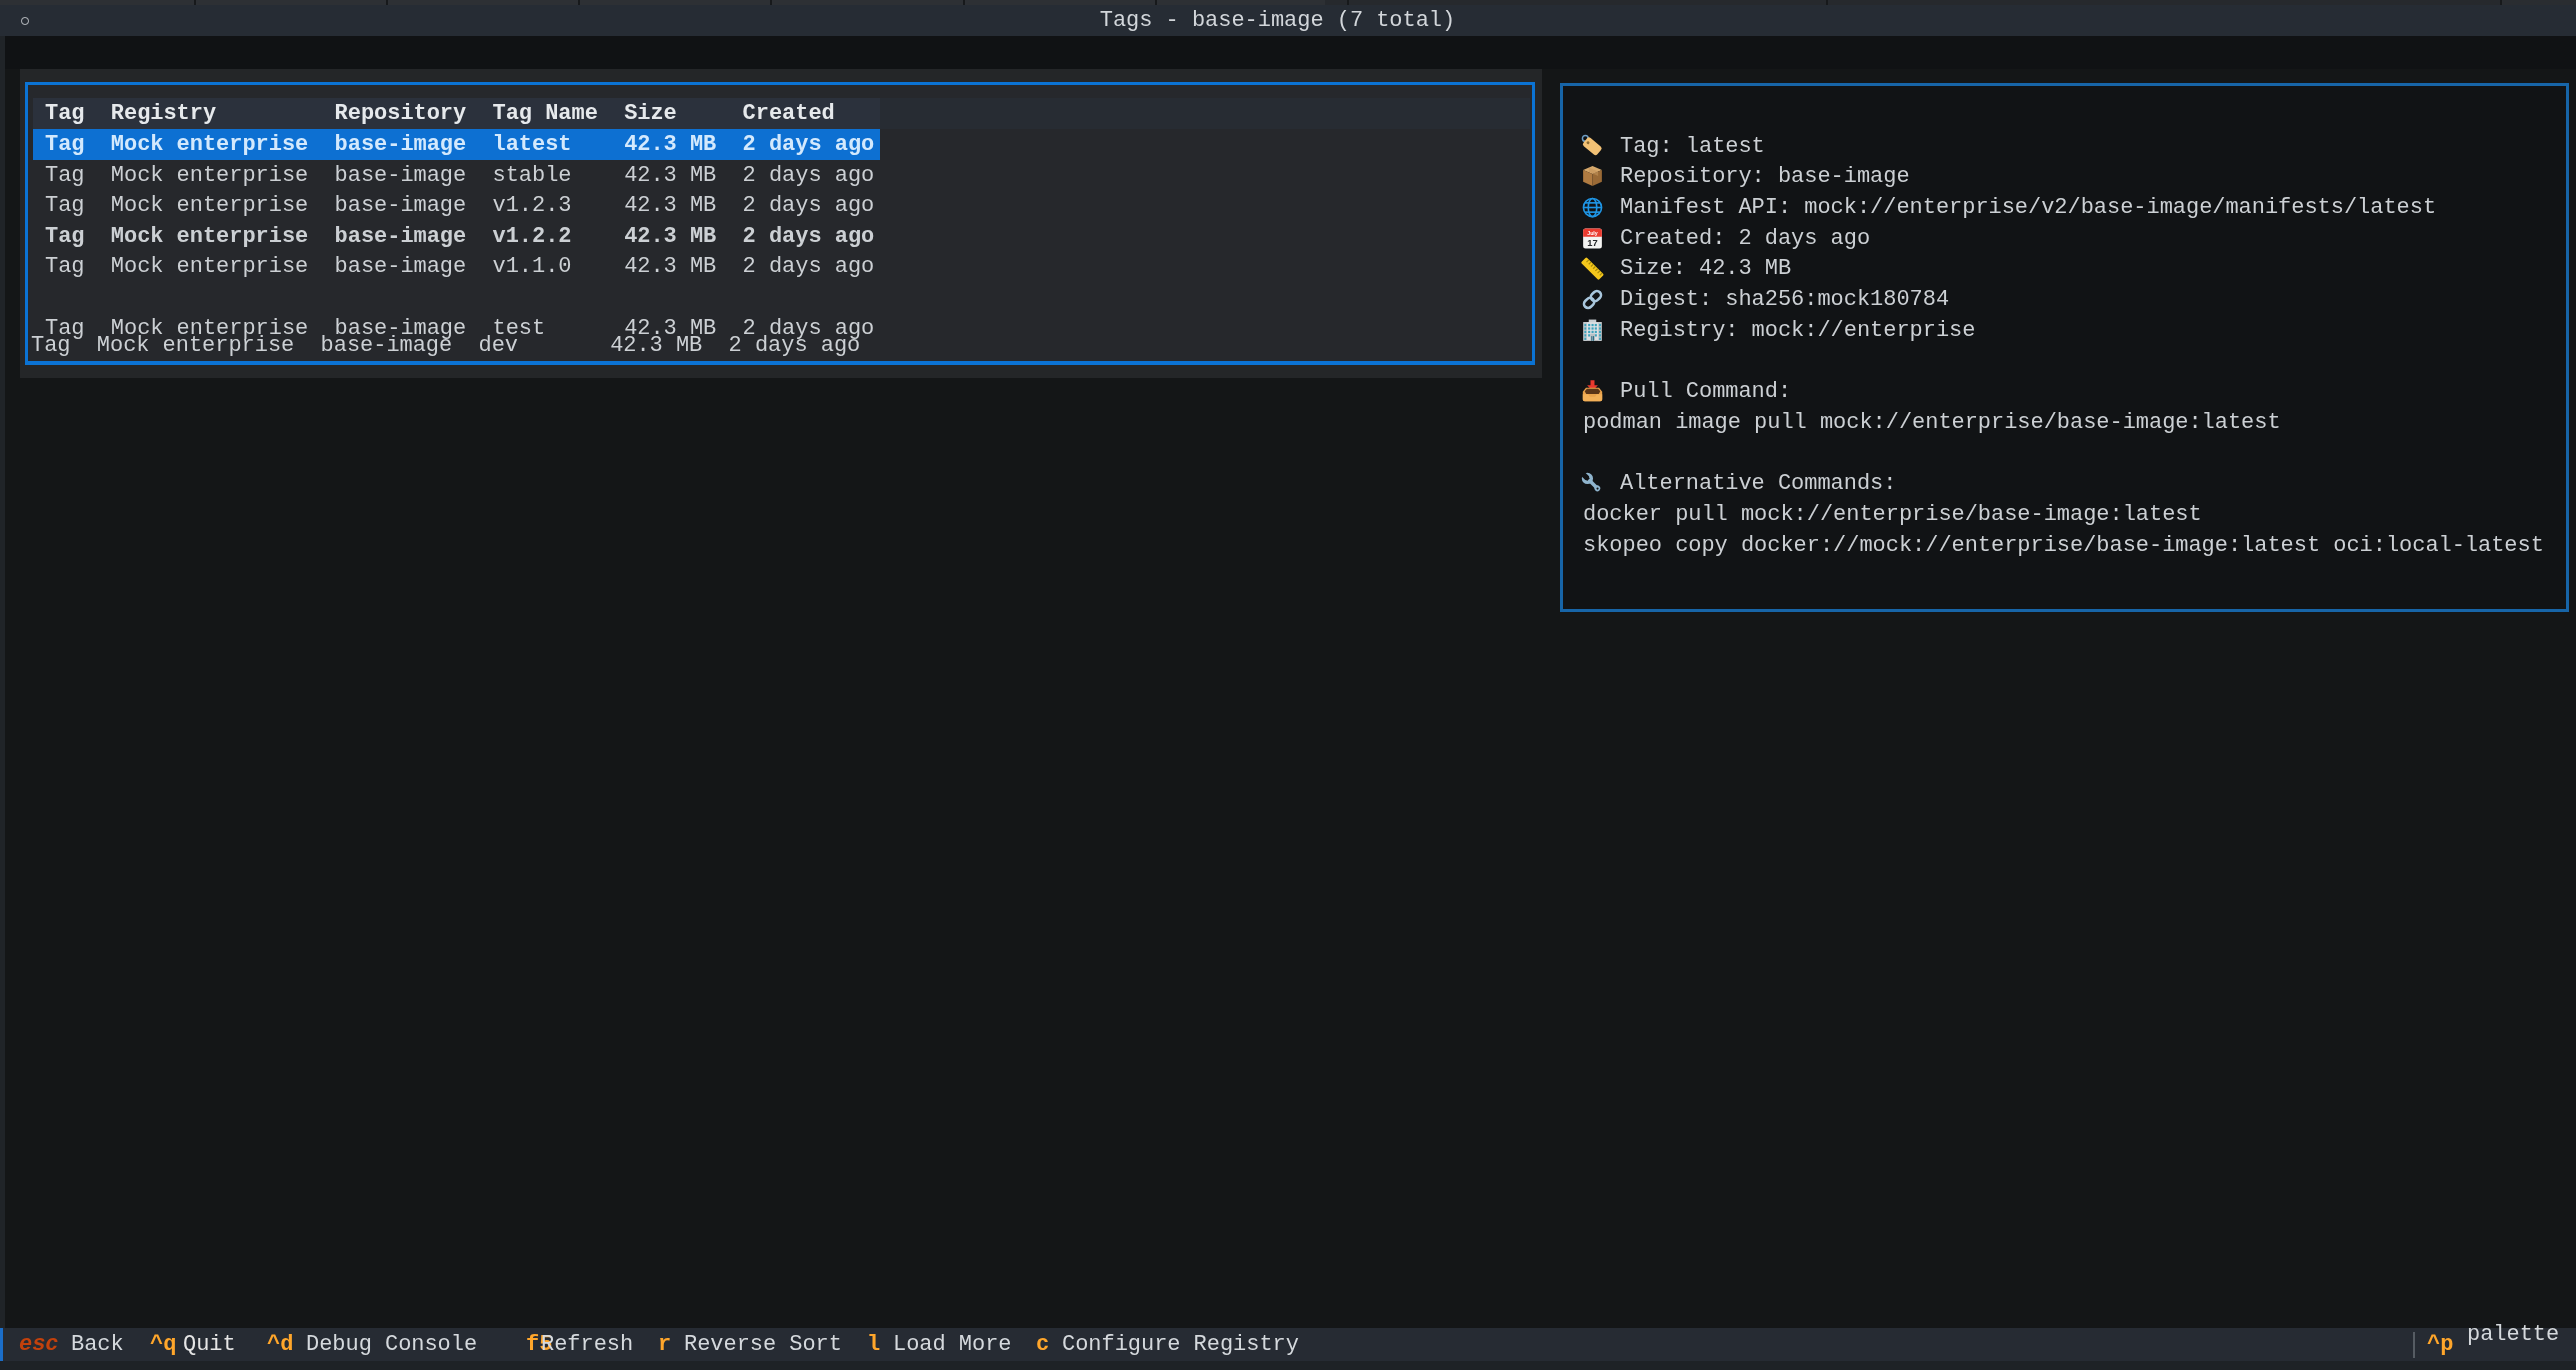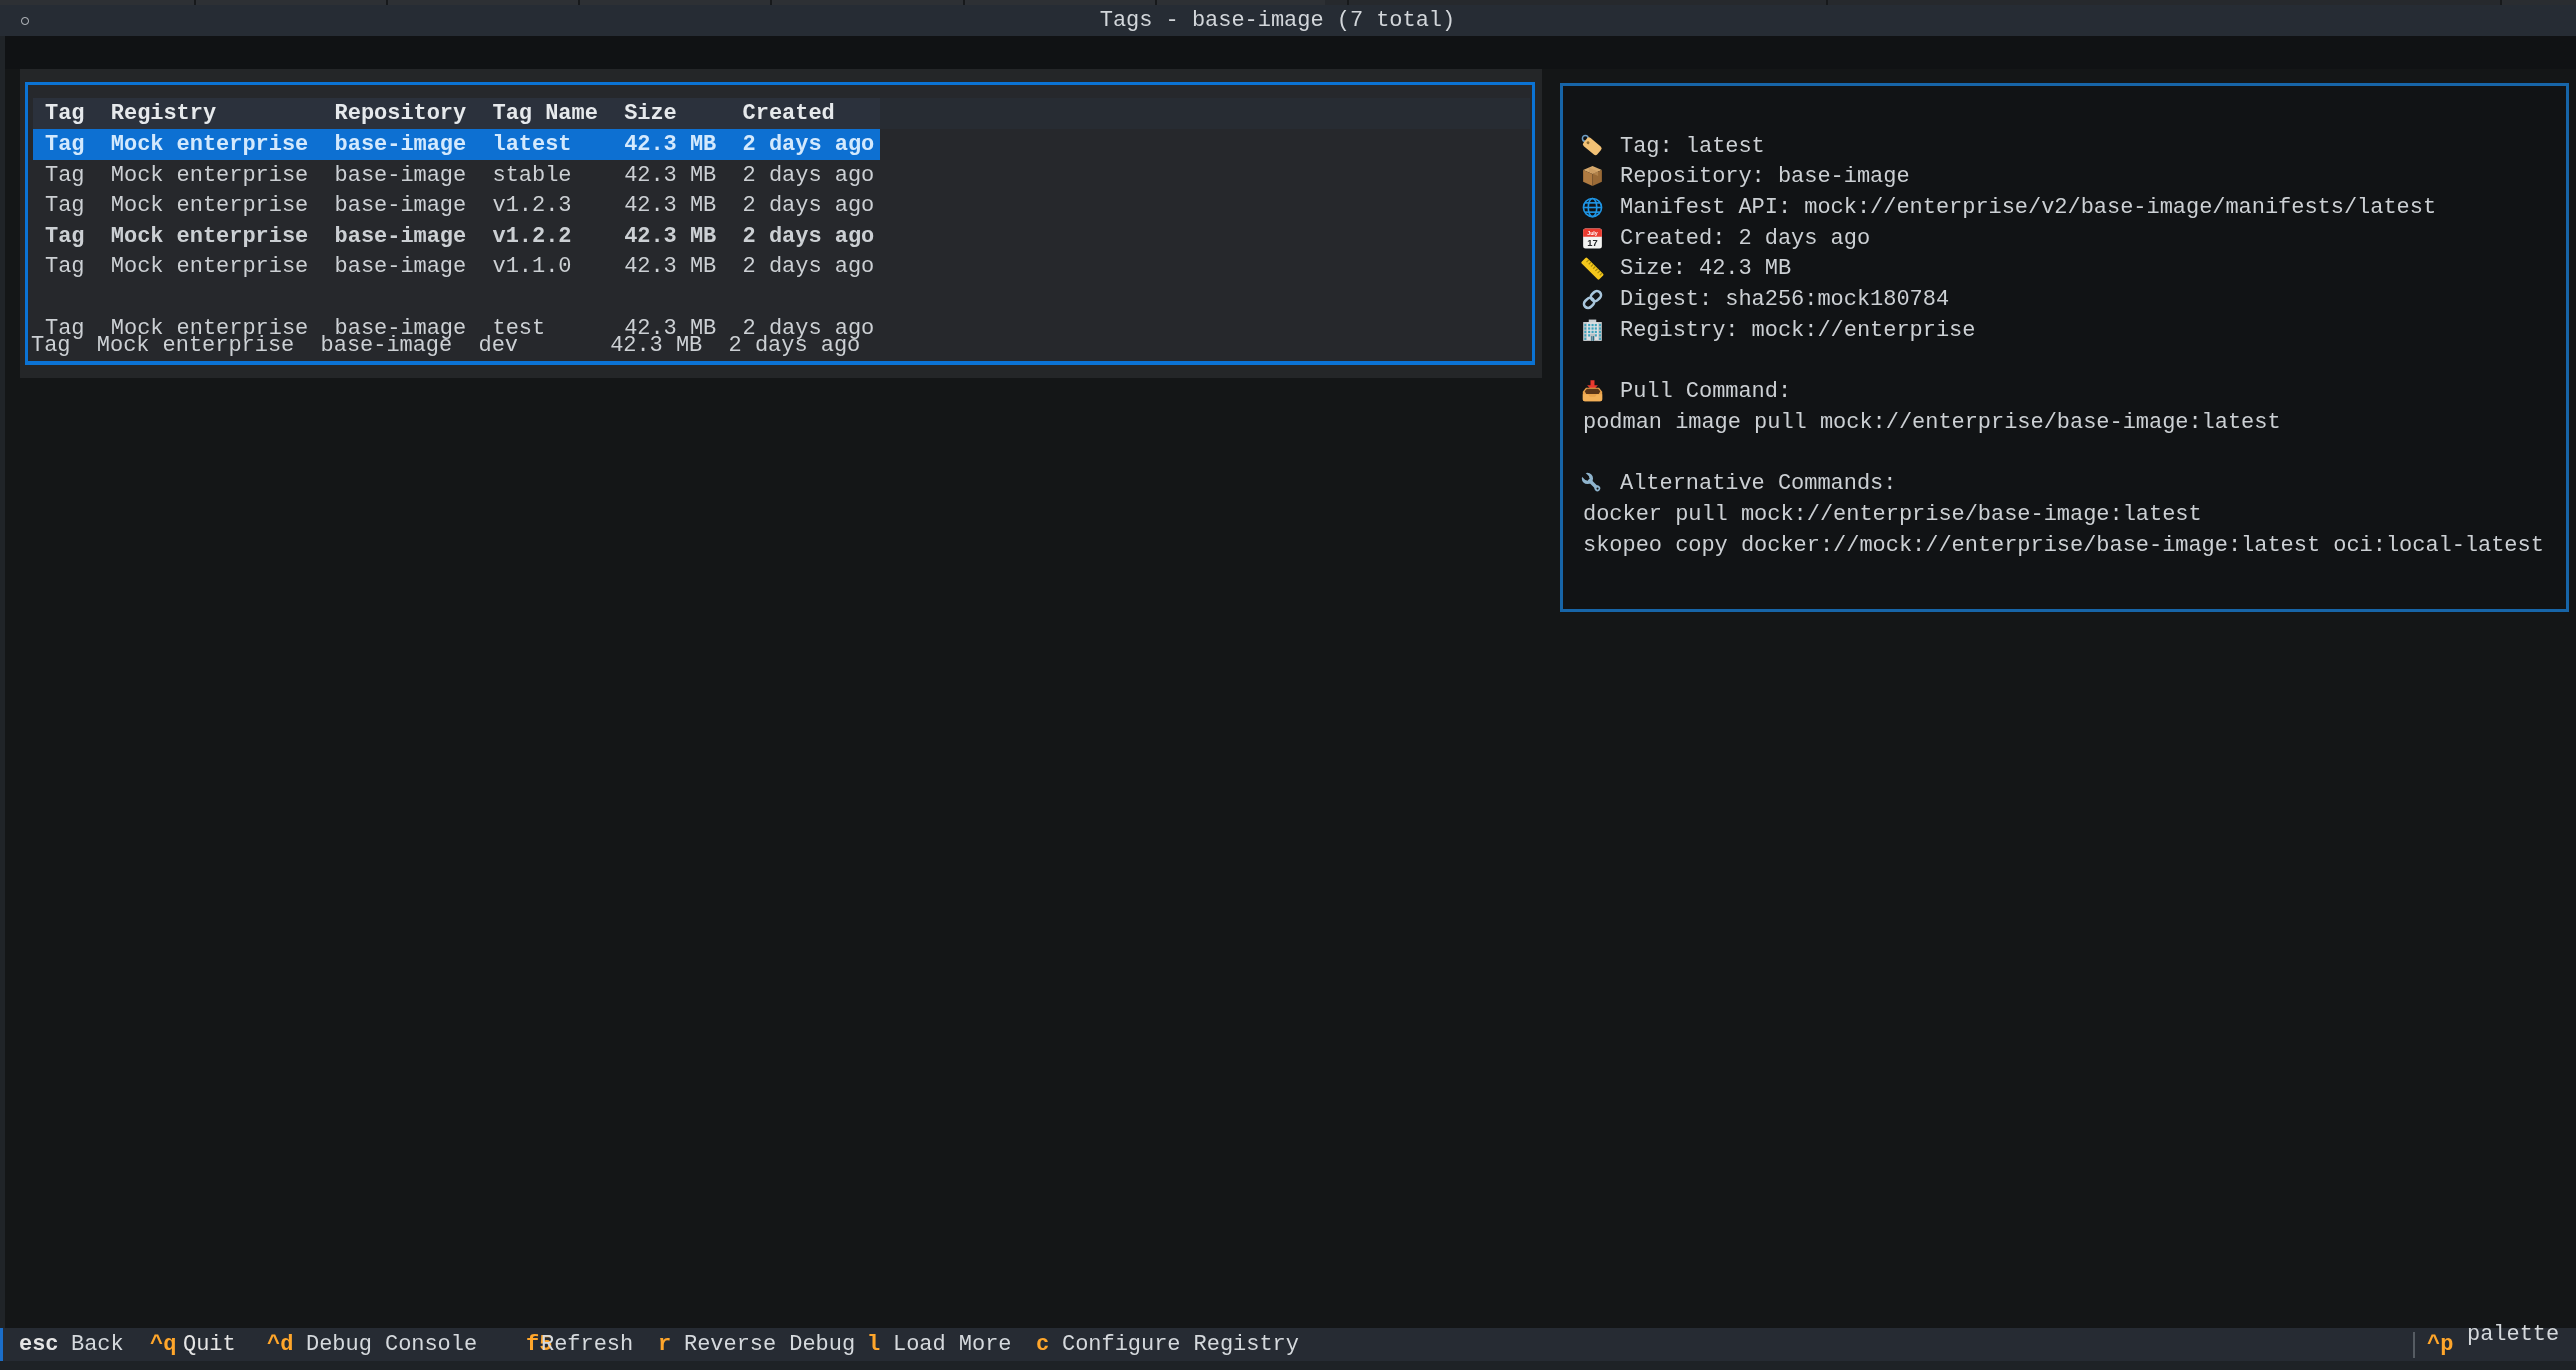--- a/index.html
+++ b/index.html
@@ -161,30 +161,30 @@
       <circle cx="31" cy="20" r="4.6" fill="#8fb4cd"></circle>
       <circle cx="31.4" cy="20" r="1.7" fill="#111315"></circle>
     </g>
   </svg>
 <div class="t" style="left:1620px;top:468px;">Alternative Commands:</div>
 <div class="t" style="left:1583px;top:499px;">docker pull mock://enterprise/base-image:latest</div>
 <div class="t" style="left:1583px;top:530px;">skopeo copy docker://mock://enterprise/base-image:latest oci:local-latest</div>
 
 <div class="abs" style="left:0;top:1328px;width:2576px;height:33px;background:#262b33;"></div>
 <div class="abs" style="left:0;top:1328px;width:3px;height:33px;background:#1b6ec9;"></div>
-<div class="t b" style="left:19px;top:1329px;line-height:31px;color:#e5e5e5;">esc</div>
+<div class="t b" style="left:19px;top:1329px;line-height:31px;color:#c2410c;font-style:italic;">esc</div>
 <div class="t" style="left:71px;top:1329px;line-height:31px;color:#d5d9dd;">Back</div>
 <div class="t b" style="left:150px;top:1329px;line-height:31px;color:#ffa62b;">^q</div>
 <div class="t" style="left:183px;top:1329px;line-height:31px;color:#e5e5e5;">Quit</div>
 <div class="t b" style="left:267px;top:1329px;line-height:31px;color:#ffa62b;">^d</div>
 <div class="t" style="left:306px;top:1329px;line-height:31px;color:#d5d9dd;">Debug Console</div>
 <div class="t b" style="left:502px;top:1329px;line-height:31px;color:#ffa62b;margin-left:24px;">f5</div>
 <div class="t" style="left:541px;top:1329px;line-height:31px;color:#d5d9dd;">Refresh</div>
 <div class="t b" style="left:658px;top:1329px;line-height:31px;color:#ffa62b;">r</div>
-<div class="t" style="left:684px;top:1329px;line-height:31px;color:#d5d9dd;">Reverse Debug</div>
+<div class="t" style="left:684px;top:1329px;line-height:31px;color:#d5d9dd;">Reverse Sort</div>
 <div class="t b" style="left:867px;top:1329px;line-height:31px;color:#ffa62b;">l</div>
 <div class="t" style="left:893px;top:1329px;line-height:31px;color:#d5d9dd;">Load More</div>
 <div class="t b" style="left:1036px;top:1329px;line-height:31px;color:#ffa62b;">c</div>
 <div class="t" style="left:1062px;top:1329px;line-height:31px;color:#d5d9dd;">Configure Registry</div>
 <div class="abs" style="left:2413px;top:1332px;width:1.8px;height:26px;background:#565c63;"></div>
 <div class="t b" style="left:2427px;top:1329px;line-height:31px;color:#ffa62b;">^p</div>
 <div class="t" style="left:2467px;top:1319px;line-height:31px;color:#d5d9dd;">palette</div>
 
 <div class="abs" style="left:0;top:1361px;width:2576px;height:10px;background:#1e2226;"></div>
 

